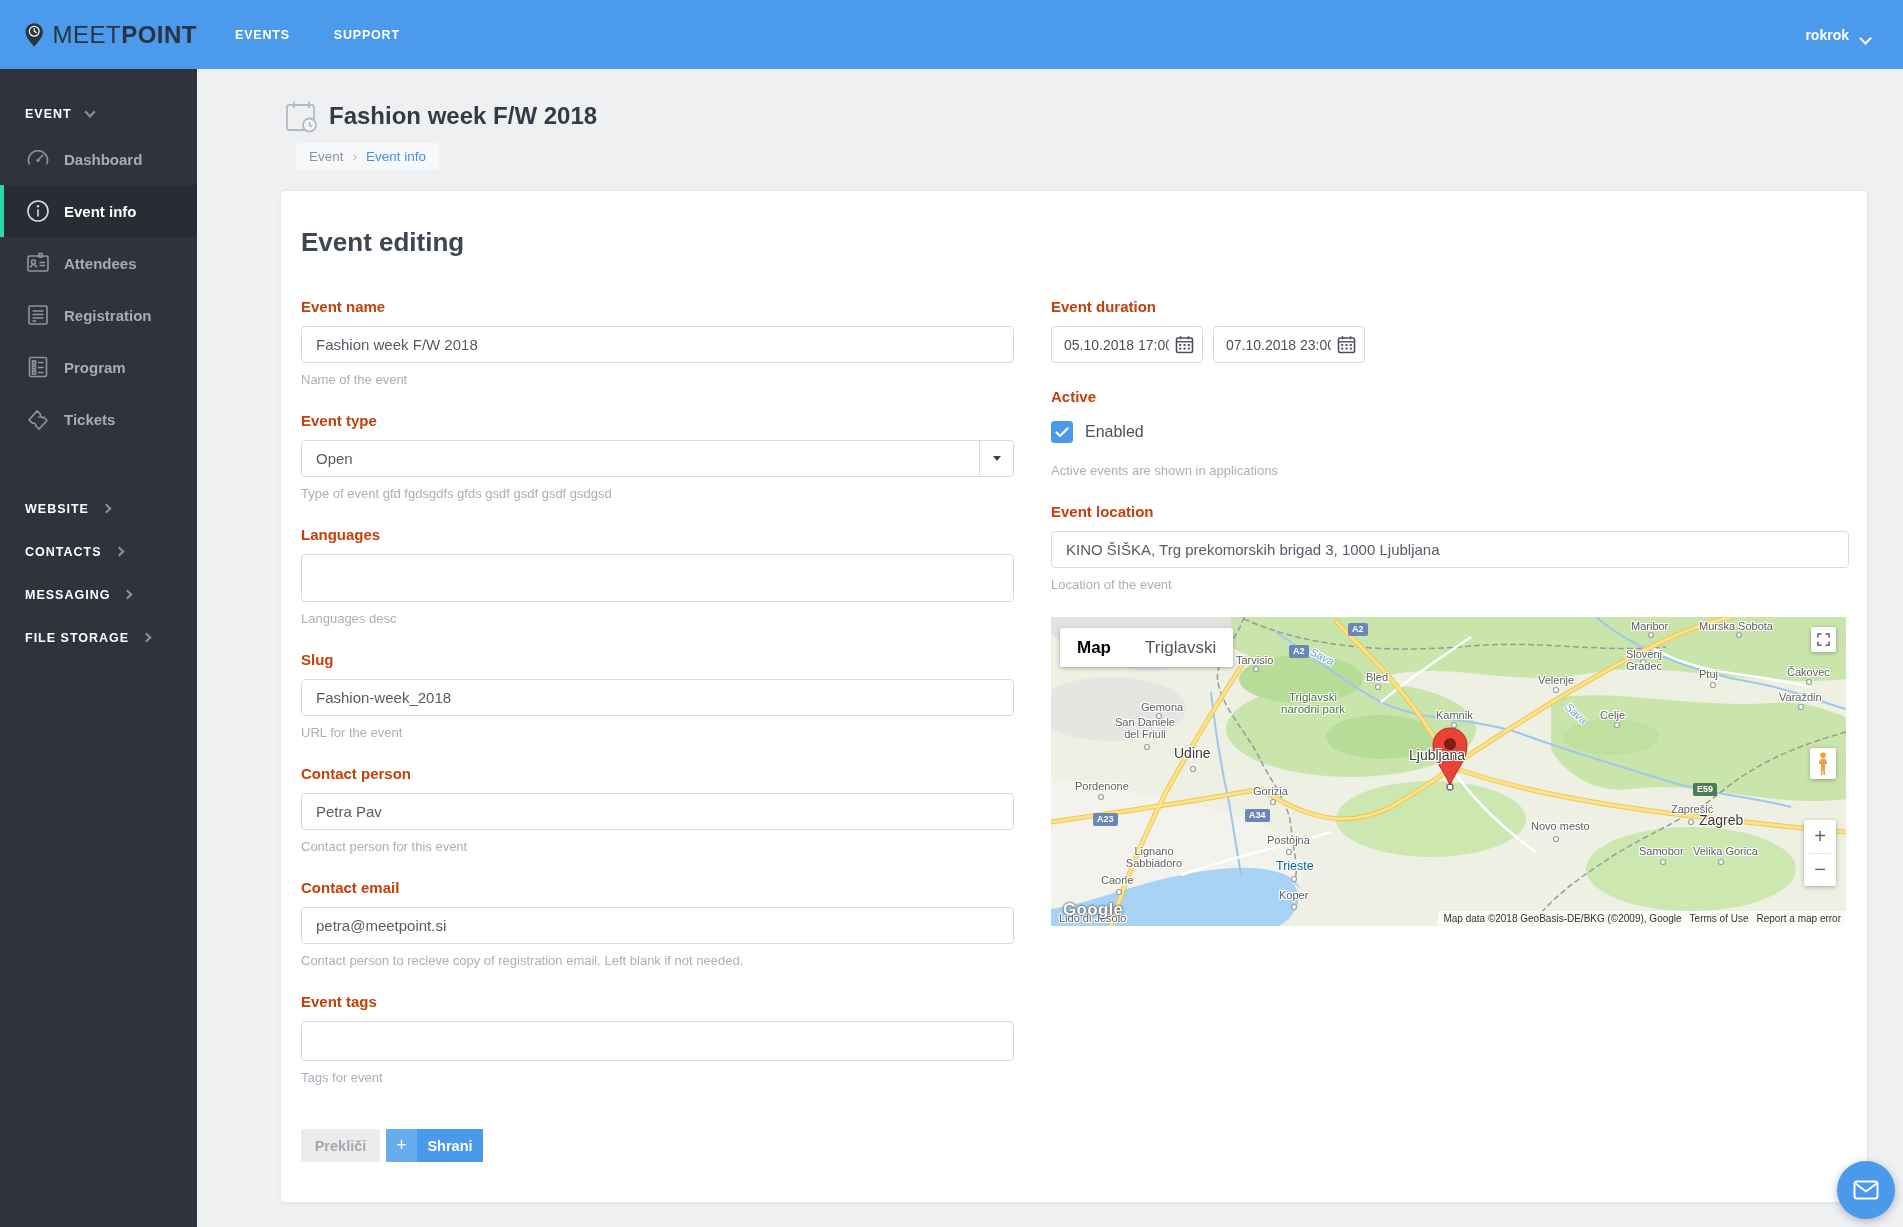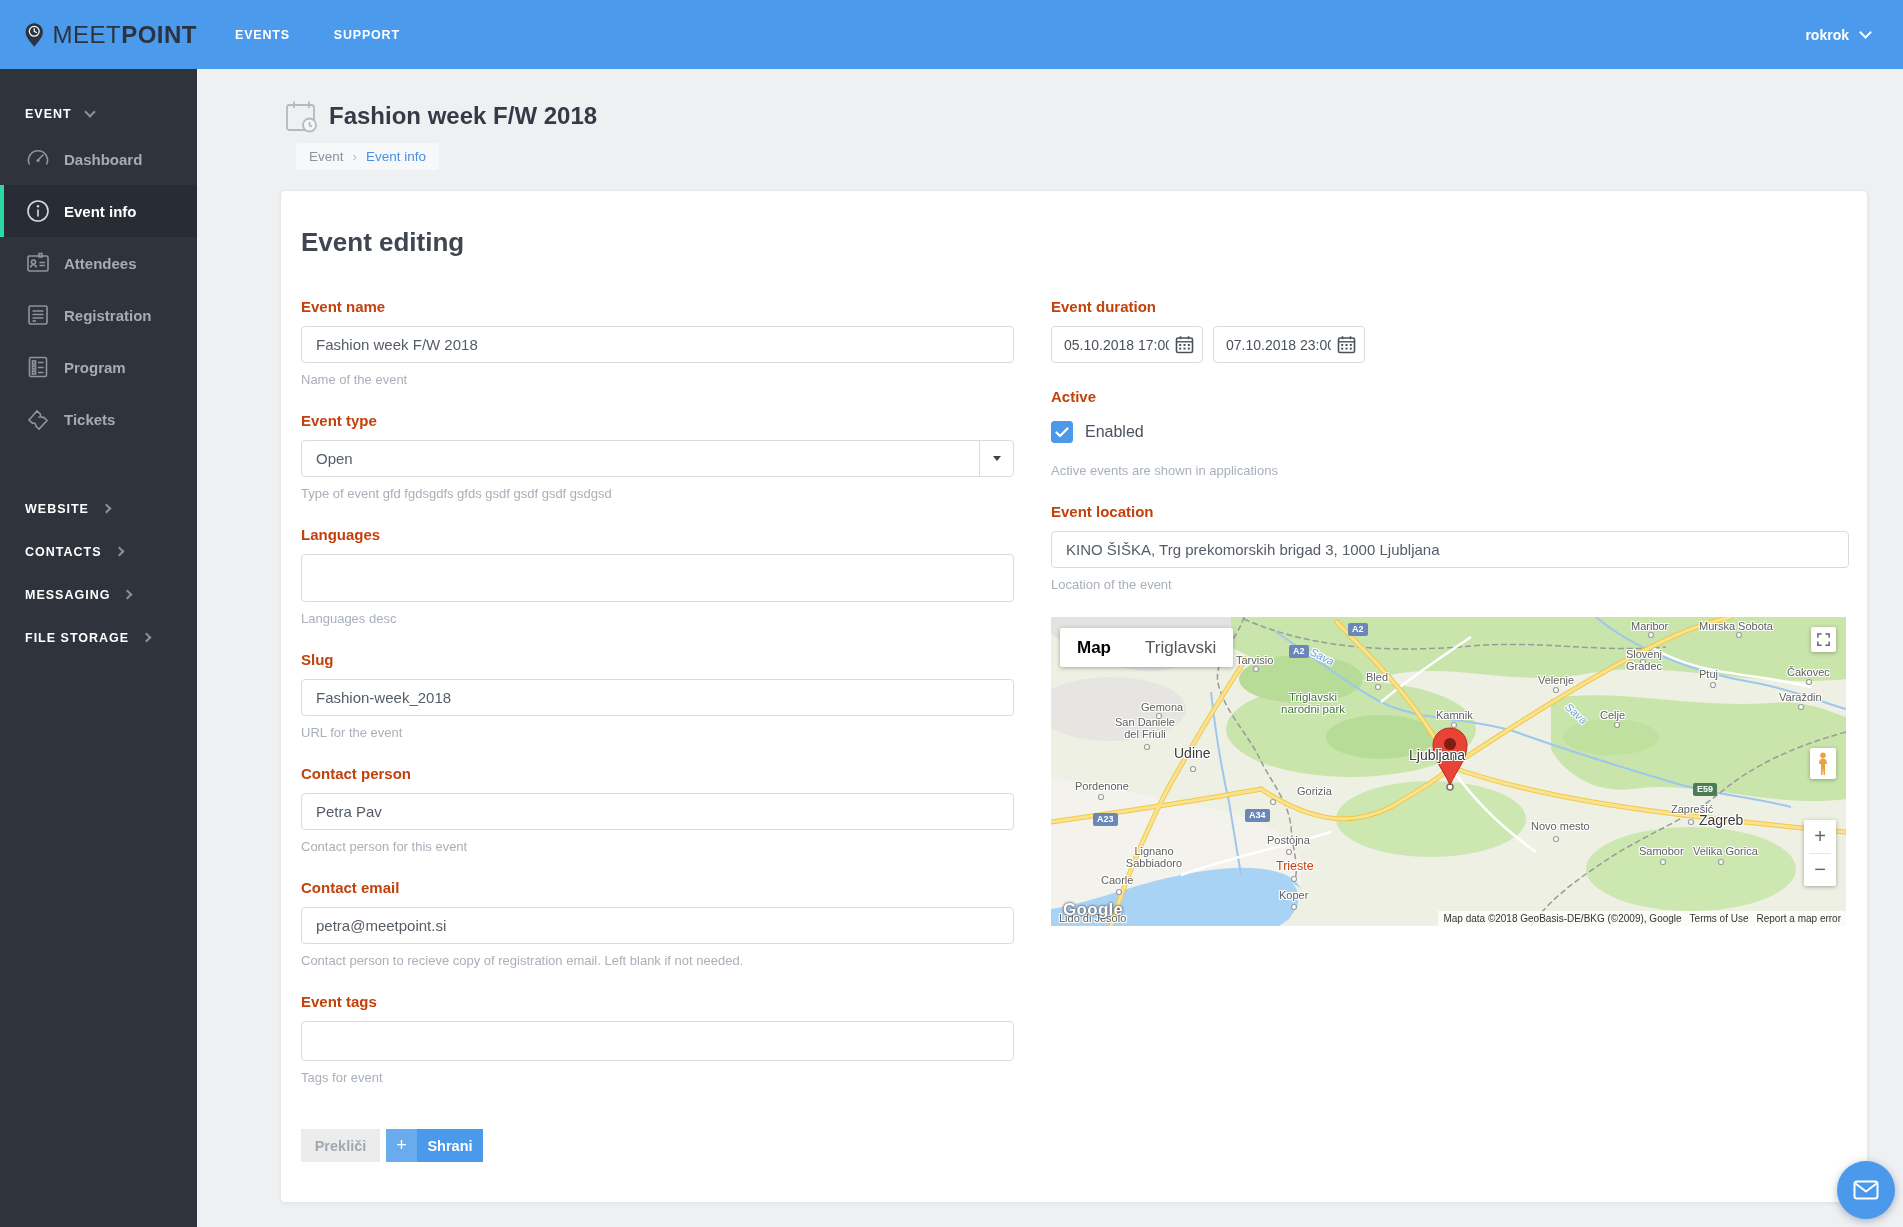--- a/index.html
+++ b/index.html
@@ -7,21 +7,21 @@
   body { font-family:"Liberation Sans", sans-serif; background:#eff0f2; position:relative; }
 
   
   .topbar { position:absolute; top:0; left:0; width:1903px; height:69px; background:#4b9aeb; display:flex; align-items:center; z-index:30; }
   .brand { display:flex; align-items:center; padding-left:25px; width:197px; flex:0 0 auto; }
   .brand-text { font-size:24px; color:#2b3340; letter-spacing:.5px; margin-left:9px; white-space:nowrap; }
   .brand-text .bt-meet { font-weight:400; }
   .brand-text .bt-point { font-weight:800; }
   .top-nav { display:flex; align-items:center; margin-left:38px; gap:44px; }
   .top-link { color:#fff; font-size:12.5px; font-weight:700; letter-spacing:.8px; cursor:pointer; background:none; border:none; font-family:inherit; }
-  .top-user { margin-left:auto; margin-right:33px; display:flex; align-items:center; gap:12px; color:#fff; font-size:14px; font-weight:700; cursor:pointer; }
+  .top-user { margin-left:auto; margin-right:33px; display:flex; align-items:flex-end; gap:12px; color:#fff; font-size:14px; font-weight:700; cursor:pointer; }
   .chev-down { width:9px; height:9px; border-right:2px solid #fff; border-bottom:2px solid #fff; transform:rotate(45deg); margin-top:-4px; }
 
   
   .sidebar { position:absolute; top:69px; left:0; width:197px; height:1158px; background:#2f333c; z-index:20; }
   .side-head { margin:38px 0 12px 25px; display:flex; align-items:center; gap:14px; color:#fff; font-size:12.5px; font-weight:700; letter-spacing:1px; cursor:pointer; }
   .side-head .chev-down { border-color:#8a909a; width:8px; height:8px; }
   .side-item { position:relative; height:52px; display:flex; align-items:center; padding-left:25px; color:#a6acb5; font-size:15px; font-weight:600; cursor:pointer; }
   .side-item .s-icon { width:26px; height:26px; margin-right:13px; flex:0 0 auto; color:#8f959f; }
   .side-item.active { background:#282c34; color:#fff; }
   .side-item.active .s-icon { color:#d6d9dd; }
@@ -78,21 +78,21 @@
   .save-plus { width:31px; background:#68acee; display:flex; align-items:center; justify-content:center; font-size:18px; font-weight:400; }
   .save-label { flex:1; display:flex; align-items:center; justify-content:center; }
 
   
   .map-wrap { position:relative; width:795px; height:309px; margin-top:22px; overflow:hidden; background:#edf0e2; font-family:"Liberation Sans", sans-serif; }
   .map-svg { position:absolute; left:0; top:0; }
   .m-label { position:absolute; font-size:11px; color:#5f5f5f; white-space:nowrap; line-height:12px;
              text-shadow:1px 1px 0 #fff,-1px -1px 0 #fff,1px -1px 0 #fff,-1px 1px 0 #fff, 0 1px 0 #fff, 0 -1px 0 #fff; }
   .m-label.wrap { white-space:normal; text-align:center; }
   .m-label.big { font-size:14px; color:#393939; }
-  .m-label.med { font-size:12.5px; color:#c2410c; }
+  .m-label.med { font-size:12.5px; color:#0369a1; }
   .m-label.park { color:#43753b; font-size:11.5px; }
   .m-label.river { color:#6f9fd8; font-style:italic; transform-origin:left center; }
   .m-shield { position:absolute; font-size:9px; font-weight:700; color:#fff; background:#6b87b8; border-radius:2px; padding:1px 4px; line-height:11px; }
   .m-shield.eroad { background:#4d7d57; }
   .map-type { position:absolute; left:9px; top:11px; display:flex; background:#fff; border-radius:2px; box-shadow:0 1px 4px rgba(0,0,0,.3); height:39px; z-index:5; }
   .map-type-btn { padding:0 17px; display:flex; align-items:center; font-size:17px; color:#565656; cursor:pointer; }
   .map-type-btn.sel { font-weight:700; color:#000; }
   .map-fullscreen { position:absolute; right:10px; top:10px; width:25px; height:25px; background:#fff; border-radius:2px; box-shadow:0 1px 4px rgba(0,0,0,.3); display:flex; align-items:center; justify-content:center; cursor:pointer; z-index:5; }
   .map-pegman { position:absolute; right:10px; top:131px; width:26px; height:31px; background:#fff; border-radius:2px; box-shadow:0 1px 4px rgba(0,0,0,.3); display:flex; align-items:center; justify-content:center; cursor:grab; z-index:5; }
   .map-zoom { position:absolute; right:10px; top:203px; width:32px; height:66px; background:#fff; border-radius:2px; box-shadow:0 1px 4px rgba(0,0,0,.3); display:flex; flex-direction:column; z-index:5; }
@@ -447,21 +447,21 @@
           <span class="m-label" style="left:728px; top:74px;">Varaždin</span>
           <span class="m-label" style="left:315px; top:54px;">Bled</span>
           <span class="m-label wrap park" style="left:222px; top:74px; width:80px;">Triglavski narodni park</span>
           <span class="m-label" style="left:185px; top:37px;">Tarvisio</span>
           <span class="m-label" style="left:385px; top:92px;">Kamnik</span>
           <span class="m-label big" style="left:358px; top:132px;">Ljubljana</span>
           <span class="m-label" style="left:90px; top:84px;">Gemona</span>
           <span class="m-label wrap" style="left:56px; top:99px; width:76px;">San Daniele del Friuli</span>
           <span class="m-label big" style="left:123px; top:130px;">Udine</span>
           <span class="m-label" style="left:24px; top:163px;">Pordenone</span>
-          <span class="m-label" style="left:202px; top:168px;margin-left:44px;">Gorizia</span>
+          <span class="m-label" style="left:202px; top:168px;">Gorizia</span>
           <span class="m-label med" style="left:225px; top:243px;">Trieste</span>
           <span class="m-label" style="left:228px; top:272px;">Koper</span>
           <span class="m-label" style="left:216px; top:217px;">Postojna</span>
           <span class="m-label" style="left:480px; top:203px;">Novo mesto</span>
           <span class="m-label" style="left:620px; top:186px;">Zaprešić</span>
           <span class="m-label big" style="left:648px; top:197px;">Zagreb</span>
           <span class="m-label" style="left:588px; top:228px;">Samobor</span>
           <span class="m-label" style="left:642px; top:228px;">Velika Gorica</span>
           <span class="m-label wrap" style="left:70px; top:228px; width:66px;">Lignano Sabbiadoro</span>
           <span class="m-label" style="left:50px; top:257px;">Caorle</span>

